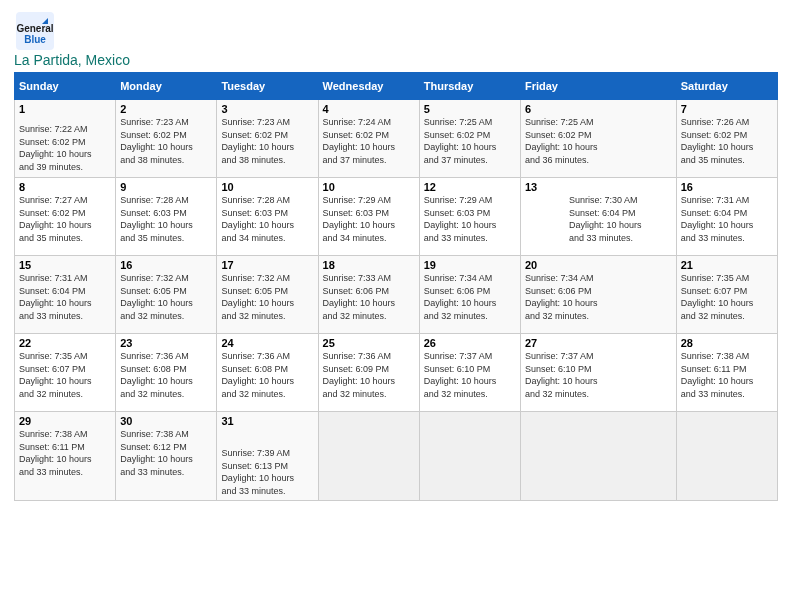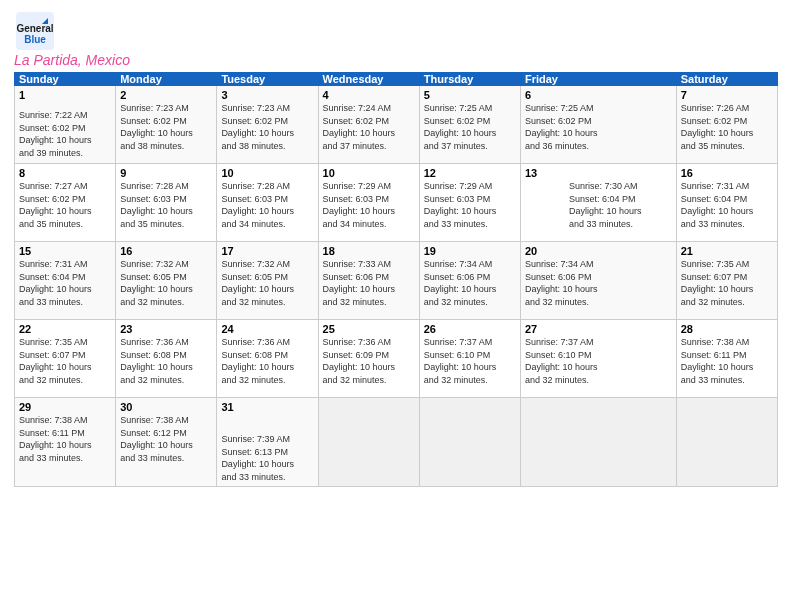--- a/index.html
+++ b/index.html
@@ -24,32 +24,31 @@
     .title-block {
       text-align: right;
     }
     .main-title {
       font-size: 28px;
       font-weight: bold;
       color: #1a1a1a;
     }
     .subtitle {
       font-size: 14px;
-      color: #ec4899;
-      font-style: italic;
+      color: #0f766e;
     }
     table {
       width: 100%;
       border-collapse: collapse;
       font-size: 9.5px;
     }
     thead tr th {
       background-color: #1565c0;
       color: #fff;
-      padding: 0 4px;
+      padding: 7px 4px;
       text-align: left;
       font-size: 11px;
       font-weight: bold;
       border: 1px solid #1565c0;
     }
     tbody tr td {
       border: 1px solid #ccc;
       padding: 3px 4px;
       vertical-align: top;
       min-height: 70px;

